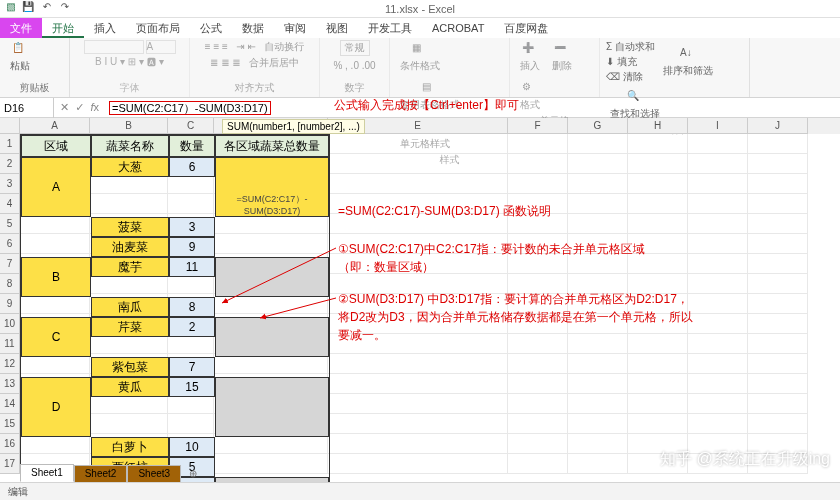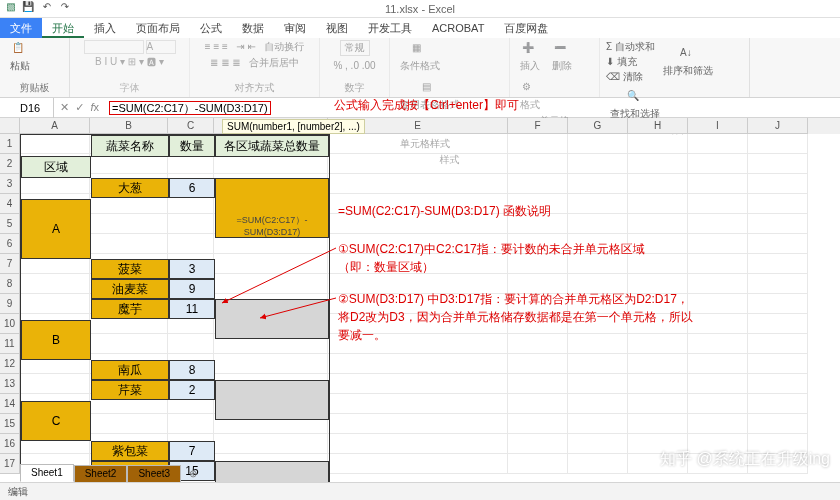--- a/index.html
+++ b/index.html
@@ -6,35 +6,35 @@
 body { width: 840px; height: 500px; background: #fff; font-size: 11px; overflow: hidden; position: relative; }
 
 
 .titlebar { height: 18px; background: #fff; border-bottom: 1px solid #e0e0e0; text-align: center; font-size: 11px; line-height: 18px; color: #666; position: relative; }
 .qat { position: absolute; left: 0; top: 0; display: flex; align-items: center; gap: 4px; padding-left: 4px; }
 .qat span { width: 14px; height: 14px; display: inline-flex; align-items: center; justify-content: center; font-size: 10px; color: #555; }
 
 
 .tabs { height: 20px; background: #fff; display: flex; font-size: 11px; }
 .tab { padding: 0 10px; line-height: 20px; cursor: pointer; color: #444; }
-.tab.file { background: #3b82f6; color: #fff; }
+.tab.file { background: #d946ef; color: #fff; }
 .tab.active { color: #217346; border-bottom: 2px solid #217346; }
 
 
 .ribbon { height: 60px; background: #f7f7f7; border-bottom: 1px solid #d4d4d4; display: flex; font-size: 10px; color: #666; }
 .rgroup { border-right: 1px solid #e0e0e0; padding: 2px 6px; display: flex; flex-direction: column; justify-content: space-between; }
 .rgroup .lbl { text-align: center; font-size: 10px; color: #777; }
 .rgroup .ctrls { display: flex; gap: 4px; align-items: center; flex-wrap: wrap; }
 .rbtn { display: inline-flex; flex-direction: column; align-items: center; gap: 1px; padding: 2px 4px; cursor: pointer; }
 .rbtn .ico { width: 16px; height: 16px; display: inline-block; }
 .smallctrls { display: flex; flex-direction: column; gap: 1px; font-size: 10px; }
 
 
 .fbar { height: 20px; display: flex; align-items: center; border-bottom: 1px solid #d4d4d4; font-size: 11px; }
-.namebox { width: 54px; border-right: 1px solid #ccc; padding: 0 20px; line-height: 20px; }
+.namebox { width: 54px; border-right: 1px solid #ccc; padding: 0 4px; line-height: 20px; }
 .fbtns { display: flex; gap: 6px; padding: 0 6px; color: #888; }
 .fbtns span { cursor: pointer; }
 .formula { flex: 1; padding: 0 4px; line-height: 20px; }
 .formula .boxed { border: 1px solid #d00; padding: 0 2px; color: #000; }
 
 
 .ftooltip { position: absolute; left: 222px; top: 119px; background: #fffde7; border: 1px solid #cfcfa0; padding: 1px 4px; font-size: 10px; z-index: 5; }
 .annot-formula { position: absolute; left: 334px; top: 97px; color: #d00; font-size: 12px; }
 
 
@@ -45,22 +45,22 @@
 .rows { position: relative; }
 .row { display: flex; height: 20px; }
 .rh { width: 20px; background: #f0f0f0; border-right: 1px solid #ccc; border-bottom: 1px solid #ccc; text-align: center; font-size: 10px; line-height: 20px; color: #555; }
 .cell { border-right: 1px solid #e8e8e8; border-bottom: 1px solid #e8e8e8; line-height: 20px; font-size: 11px; overflow: hidden; white-space: nowrap; }
 
 
 .tbl { position: absolute; left: 20px; top: 16px; border: 1px solid #333; }
 .tbl .tr { display: flex; }
 .tbl .th, .tbl .td { border: 1px solid #333; text-align: center; font-size: 12px; display: flex; align-items: center; justify-content: center; }
 .tbl .th { background: #e2efda; font-weight: 500; height: 22px; }
-.tbl .td { height: 20px; background: #eab308; }
-.tbl .colA { width: 70px; margin-top: 21px; } .tbl .colB { width: 78px; } .tbl .colC { width: 46px; background: #deeaf6; } .tbl .colD { width: 114px; }
+.tbl .td { height: 20px; background: #fde047; }
+.tbl .colA { width: 70px; } .tbl .colB { width: 78px; } .tbl .colC { width: 46px; background: #deeaf6; } .tbl .colD { width: 114px; }
 .tbl .th.colC { background: #e2efda; }
 .tbl .colD.sel { background: #d6d6d6; }
 .tbl .colD.overlay { position: relative; font-size: 9px; color: #444; }
 
 
 .annot { position: absolute; color: #d00; font-size: 12px; line-height: 1.5; }
 svg.arrows { position: absolute; left: 0; top: 0; pointer-events: none; }
 
 
 .sheettabs { position: absolute; bottom: 18px; left: 20px; height: 18px; display: flex; font-size: 10px; align-items: center; }

